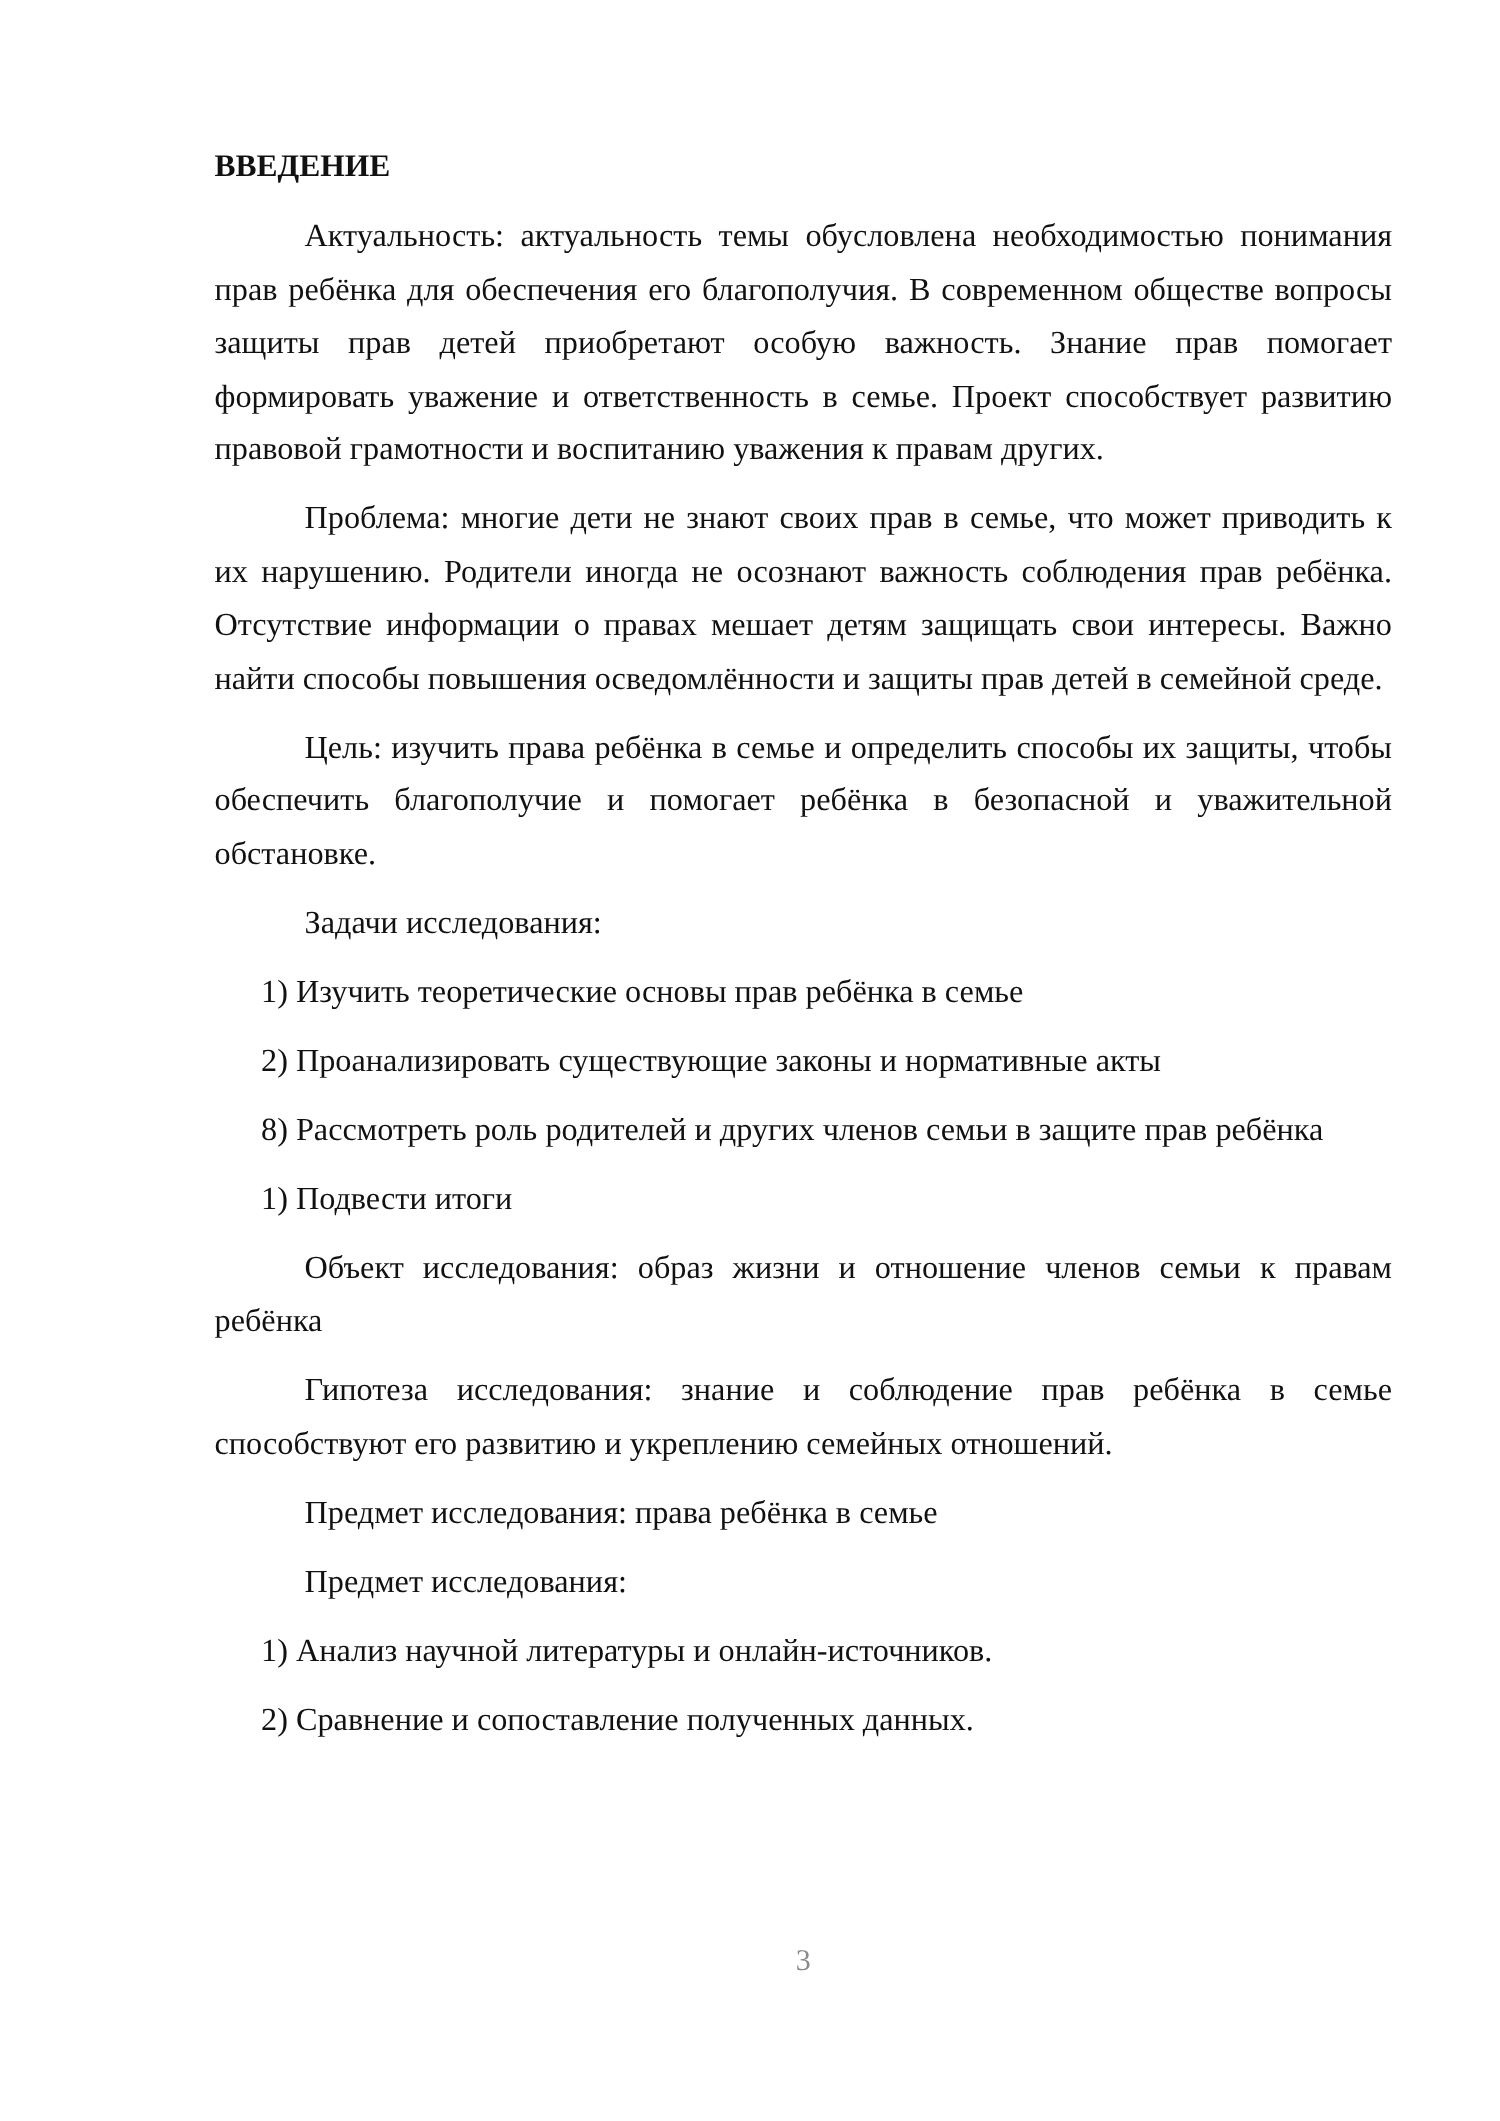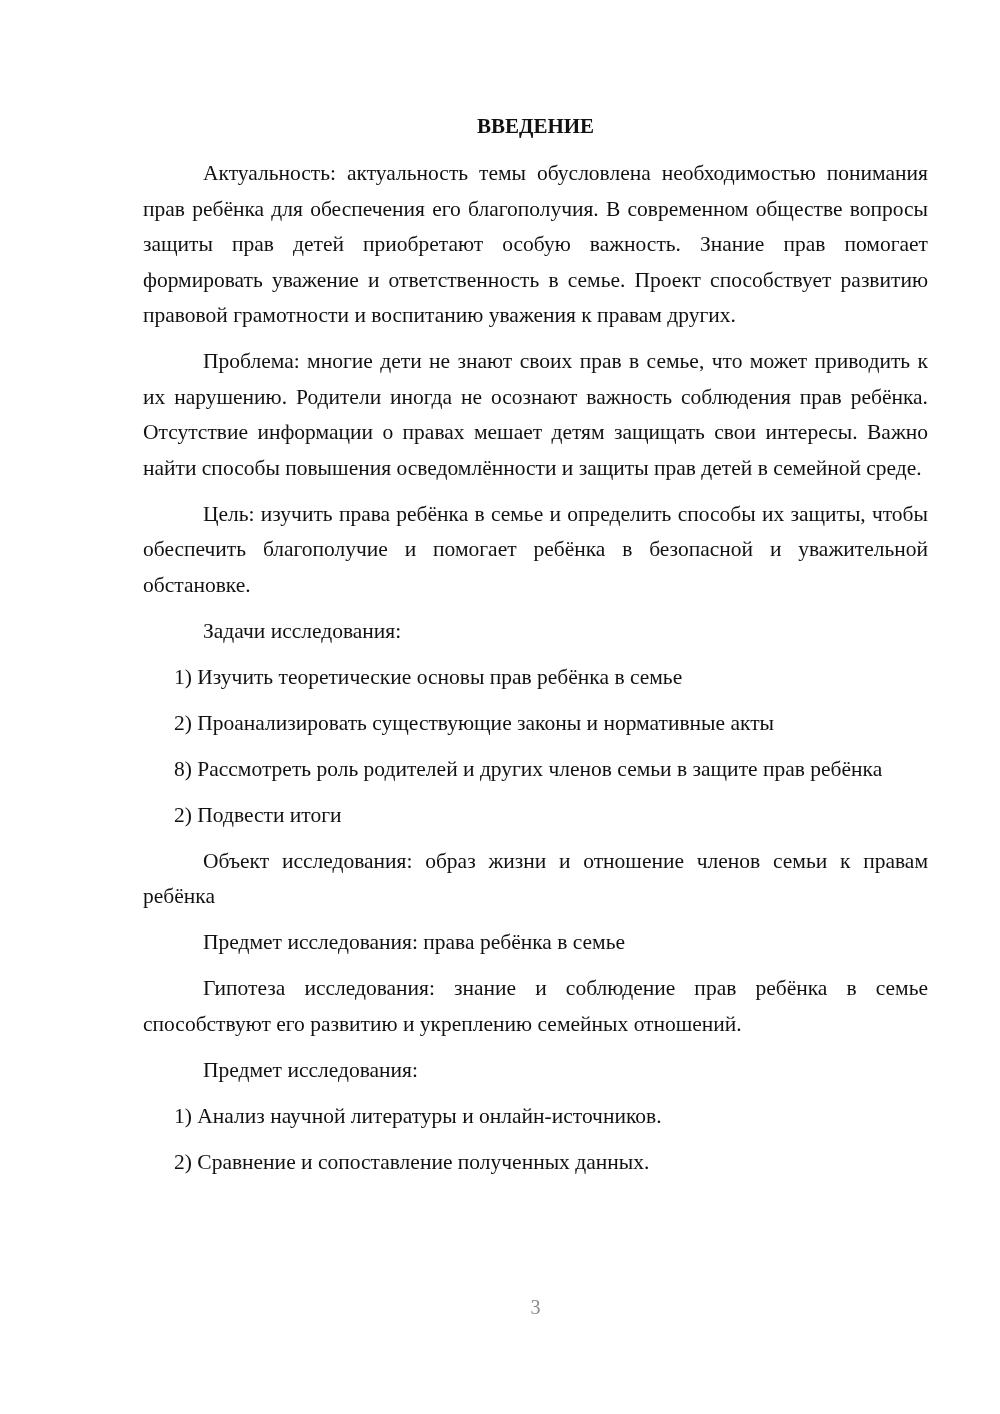--- a/index.html
+++ b/index.html
@@ -17,24 +17,24 @@
     }
     .page {
       position: absolute;
       left: 143px;
       top: 94px;
       width: 785px;
       font-size: 21.5px;
       line-height: 35.5px;
     }
     .title {
-      text-align: center;
+      text-align: left;
       font-weight: bold;
       font-size: 21px;
-      margin: 16px 0 14px 0;
+      margin: 0 0 14px 0;
       line-height: 32px;
     }
     .para {
       text-align: justify;
       text-indent: 60px;
       margin: 0 0 10.5px 0;
     }
     .item {
       text-align: justify;
       text-indent: 31px;
@@ -58,26 +58,26 @@
 
   <p class="para">Актуальность: актуальность темы обусловлена необходимостью понимания прав ребёнка для обеспечения его благополучия. В современном обществе вопросы защиты прав детей приобретают особую важность. Знание прав помогает формировать уважение и ответственность в семье. Проект способствует развитию правовой грамотности и воспитанию уважения к правам других.</p>
   <p class="para">Проблема: многие дети не знают своих прав в семье, что может приводить к их нарушению. Родители иногда не осознают важность соблюдения прав ребёнка. Отсутствие информации о правах мешает детям защищать свои интересы. Важно найти способы повышения осведомлённости и защиты прав детей в семейной среде.</p>
   <p class="para">Цель: изучить права ребёнка в семье и определить способы их защиты, чтобы обеспечить благополучие и помогает ребёнка в безопасной и уважительной обстановке.</p>
   <p class="para">Задачи исследования:</p>
 
   <div>
     <p class="item">1) Изучить теоретические основы прав ребёнка в семье</p>
     <p class="item">2) Проанализировать существующие законы и нормативные акты</p>
     <p class="item">8) Рассмотреть роль родителей и других членов семьи в защите прав ребёнка</p>
-    <p class="item">2) Подвести итоги</p>
+    <p class="item">1) Подвести итоги</p>
   </div>
 
   <p class="para">Объект исследования: образ жизни и отношение членов семьи к правам ребёнка</p>
+  <p class="para">Гипотеза исследования: знание и соблюдение прав ребёнка в семье способствуют его развитию и укреплению семейных отношений.</p>
   <p class="para">Предмет исследования: права ребёнка в семье</p>
-  <p class="para">Гипотеза исследования: знание и соблюдение прав ребёнка в семье способствуют его развитию и укреплению семейных отношений.</p>
   <p class="para">Предмет исследования:</p>
 
   <div>
     <p class="item">1) Анализ научной литературы и онлайн-источников.</p>
     <p class="item">2) Сравнение и сопоставление полученных данных.</p>
   </div>
 </div>
 
 <div class="page-number">3</div>
 

